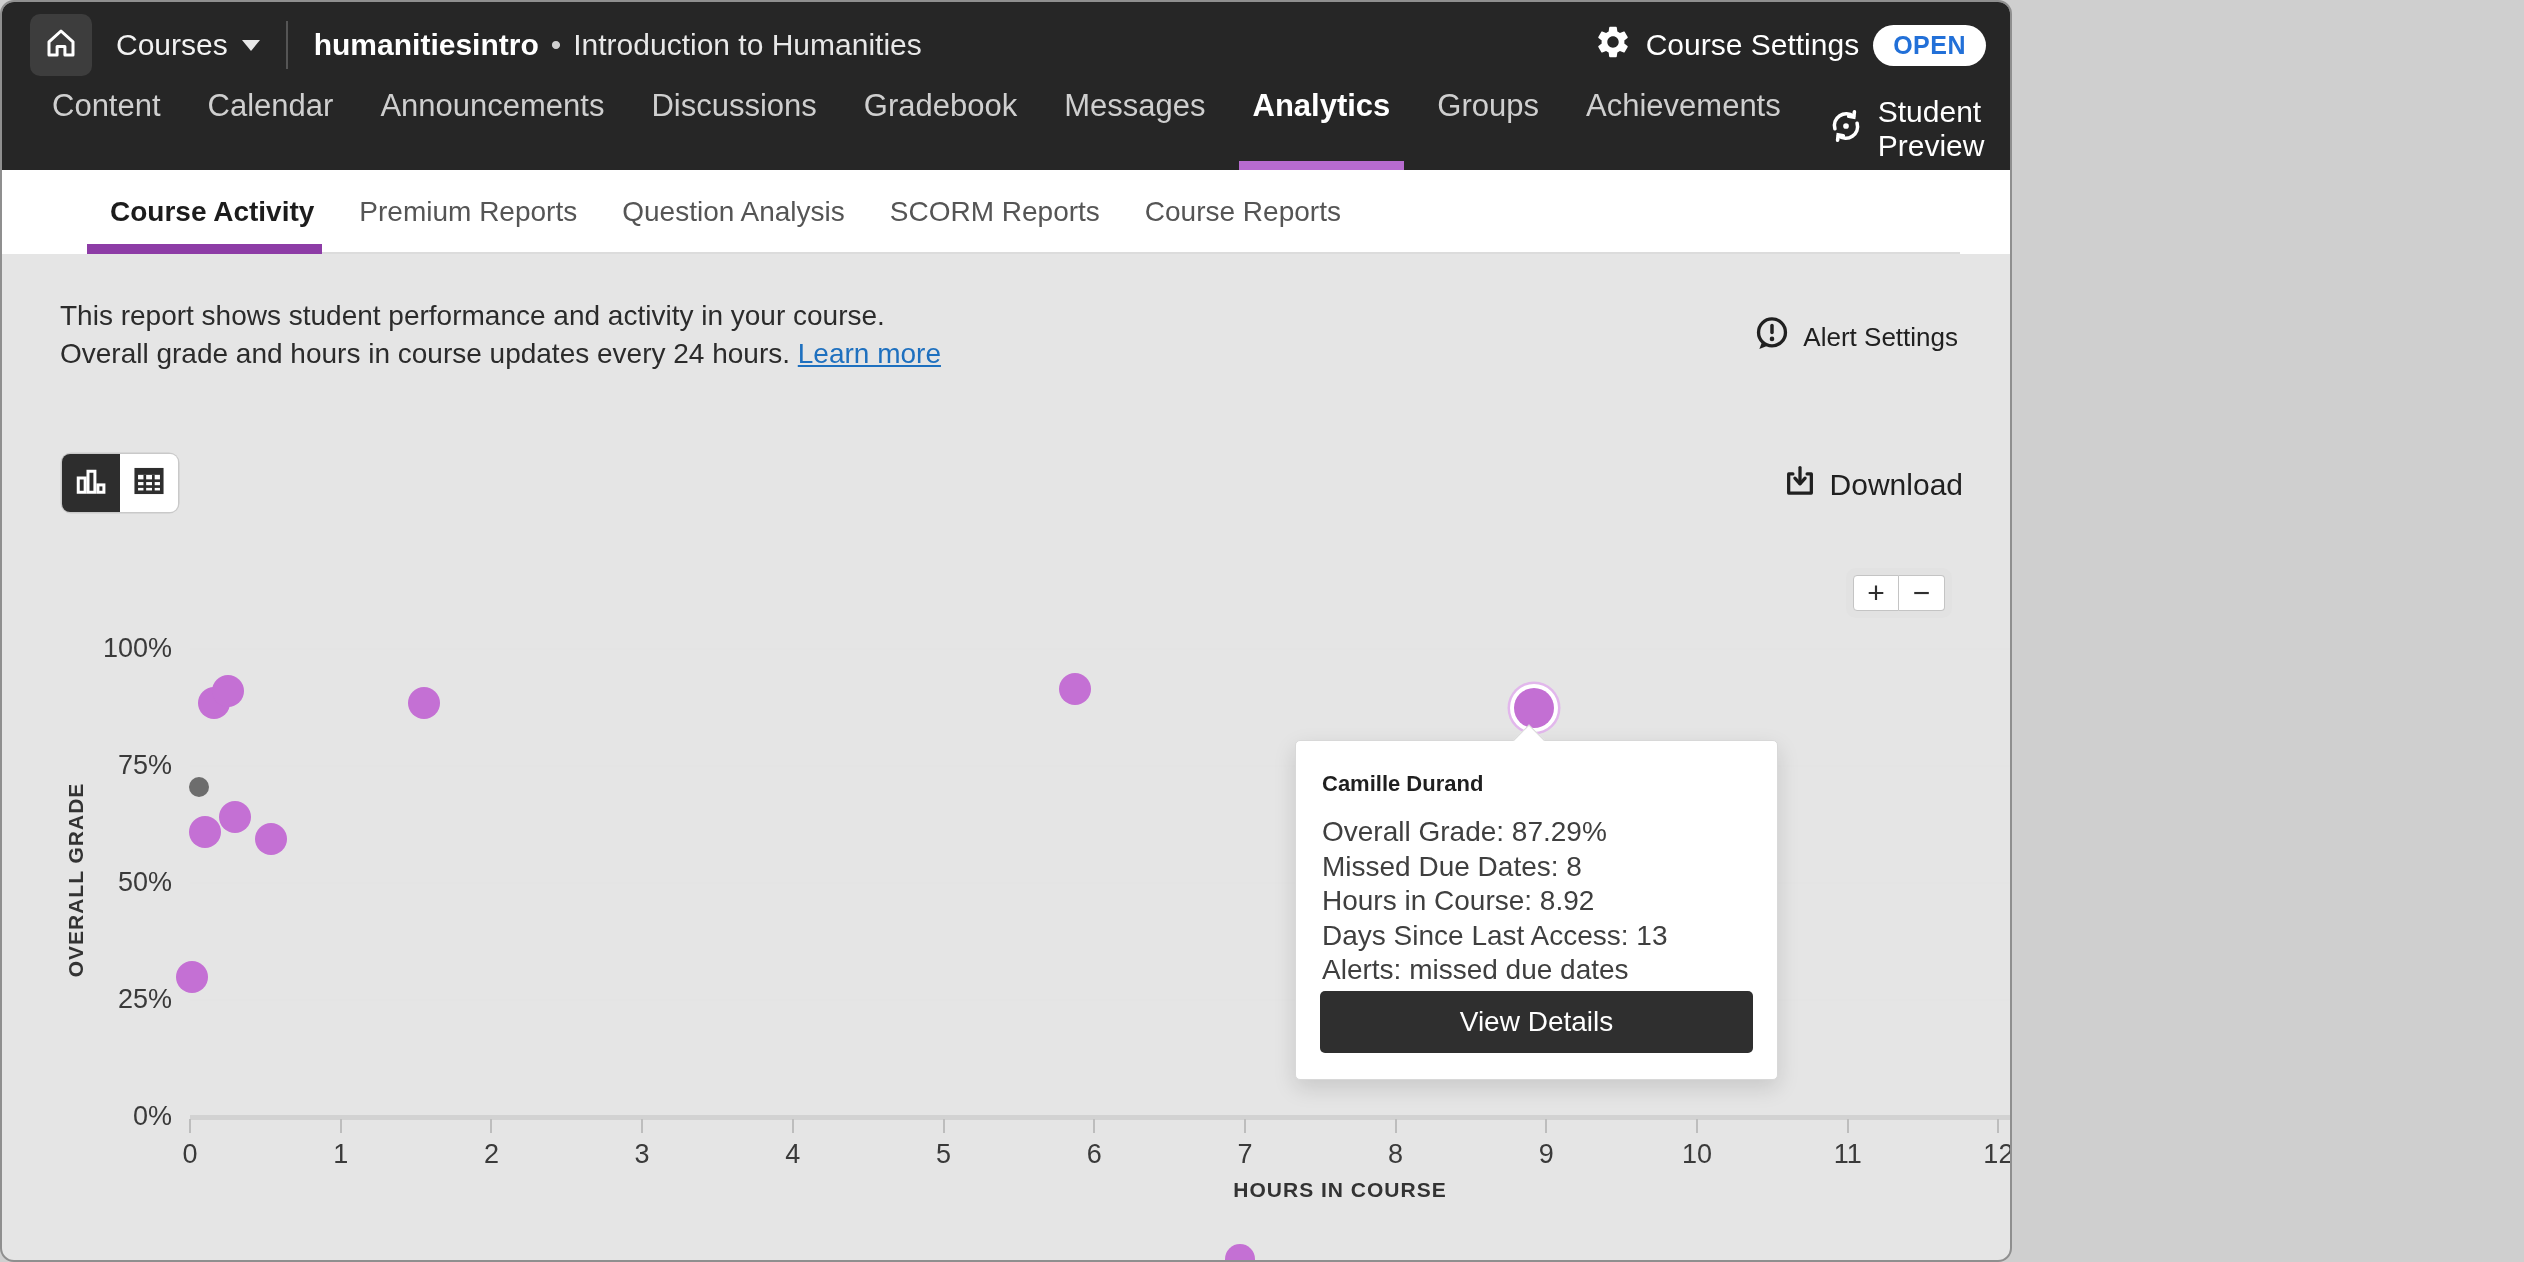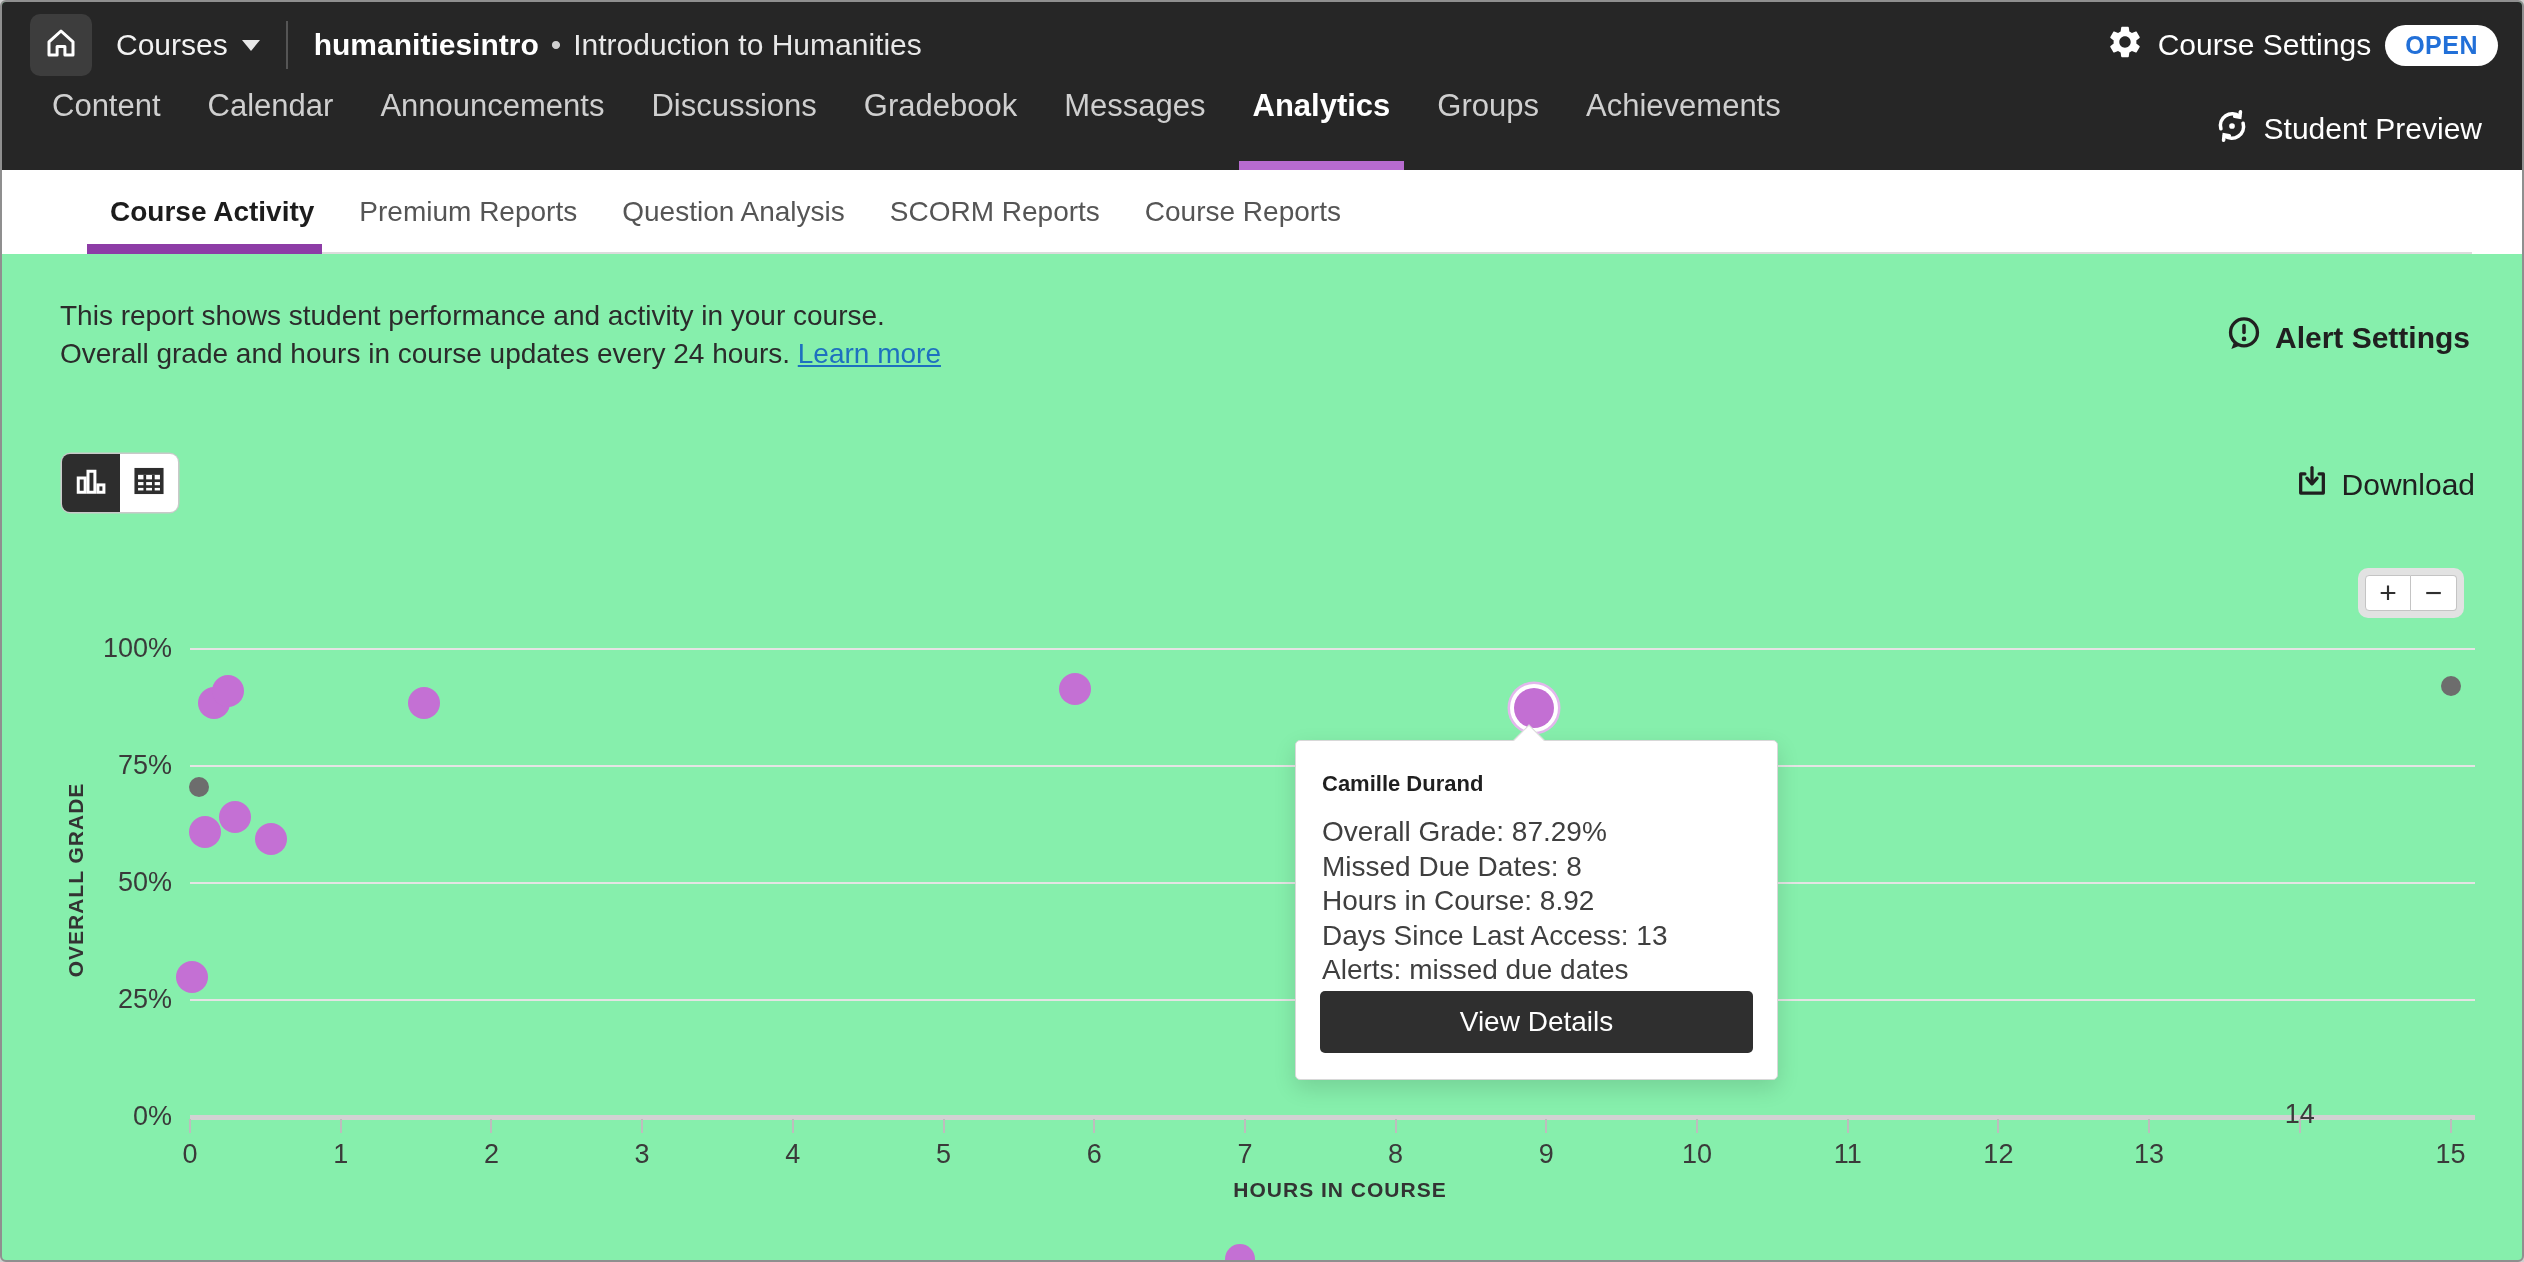--- a/index.html
+++ b/index.html
@@ -1,16 +1,16 @@
 <!DOCTYPE html>
 <html><head>
 <meta charset="utf-8">
 <style>
   html,body{margin:0;padding:0;background:#cfcfcf;font-family:"Liberation Sans","DejaVu Sans",sans-serif;}
-  .window{position:relative;width:2524px;height:1262px;background:#86efac;border:2px solid #8f8f8f;border-radius:6px;
+  .window{position:relative;width:2012px;height:1262px;background:#e5e5e5;border:2px solid #8f8f8f;border-radius:14px;
           overflow:hidden;box-sizing:border-box;}
 
   
   .topbar{position:absolute;left:0;top:0;width:100%;height:86px;background:#262626;display:flex;align-items:center;
           padding:0 24px 0 28px;box-sizing:border-box;color:#fff;}
   .home-btn{width:62px;height:62px;background:#3d3d3d;border-radius:10px;display:flex;align-items:center;justify-content:center;flex:0 0 auto;}
   .courses{display:flex;align-items:center;gap:14px;margin-left:24px;font-size:30px;color:#f2f2f2;}
   .caret-down{width:0;height:0;border-left:9px solid transparent;border-right:9px solid transparent;border-top:11px solid #e8e8e8;}
   .tb-divider{width:2px;height:48px;background:#555;margin:0 26px;}
   .course-title{display:flex;align-items:center;gap:12px;font-size:30px;white-space:nowrap;}
@@ -34,21 +34,21 @@
   .subtabs{position:absolute;left:0;top:168px;width:100%;height:84px;background:#fff;display:flex;align-items:center;
            padding-left:108px;box-sizing:border-box;gap:45px;}
   .subtabs .rule{position:absolute;left:85px;right:50px;bottom:0;height:2px;background:#dcdcdc;}
   .subtab{position:relative;height:84px;display:flex;align-items:center;font-size:28px;color:#555;cursor:pointer;white-space:nowrap;}
   .subtab.active{color:#1c1c1c;font-weight:bold;}
   .subtab.active::after{content:"";position:absolute;left:-23px;right:-8px;bottom:0;height:10px;background:#8d3ca6;z-index:2;}
 
   
   .desc{position:absolute;left:58px;top:295px;font-size:28px;line-height:38px;color:#2b2b2b;}
   .desc a{color:#1e70bf;text-decoration:underline;cursor:pointer;}
-  .alert-settings{position:absolute;right:52px;top:313px;display:flex;align-items:center;gap:12px;font-size:30px;color:#202020;cursor:pointer;font-weight:bold;}
+  .alert-settings{position:absolute;right:52px;top:313px;display:flex;align-items:center;gap:12px;font-size:26px;color:#202020;cursor:pointer;}
 
   
   .view-toggle{position:absolute;left:60px;top:452px;display:flex;border-radius:9px;box-shadow:0 0 0 1.5px #c9c9c9;}
   .vt-btn{width:58px;height:58px;display:flex;align-items:center;justify-content:center;cursor:pointer;background:#fff;}
   .vt-btn.selected{background:#2d2d2d;border-radius:8px 0 0 8px;}
   .vt-btn.plain{border-radius:0 8px 8px 0;}
   .download-btn{position:absolute;right:47px;top:462px;display:flex;align-items:center;gap:13px;font-size:30px;color:#202020;cursor:pointer;}
   .zoom-ctrl{position:absolute;right:58px;top:566px;background:#e2e2e2;border-radius:10px;padding:7px;display:flex;}
   .zoom-btn{width:46px;height:36px;background:#fff;border:1.5px solid #c4c4c4;display:flex;align-items:center;justify-content:center;
             font-size:30px;color:#2f2f2f;cursor:pointer;box-sizing:border-box;line-height:1;}

